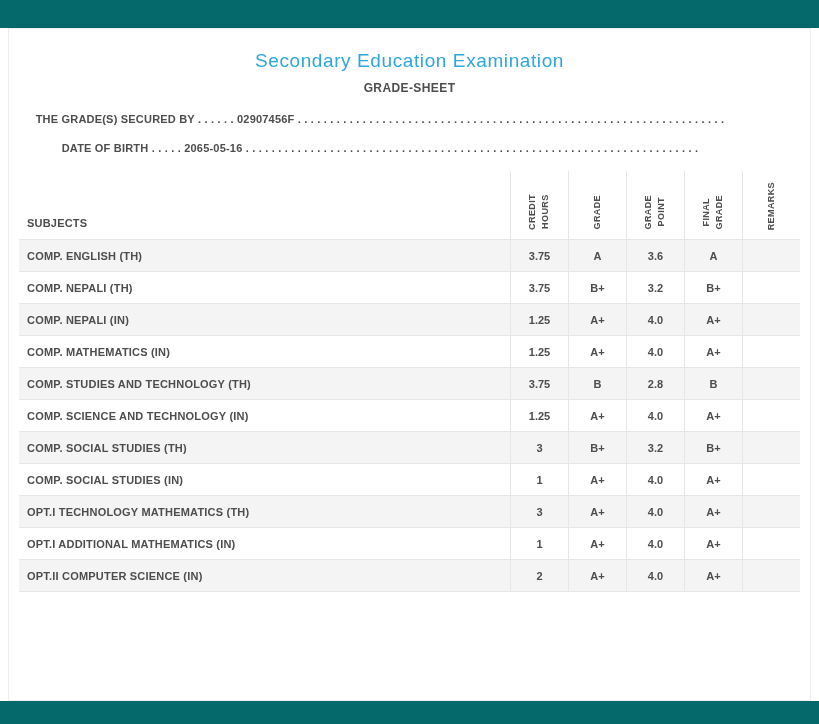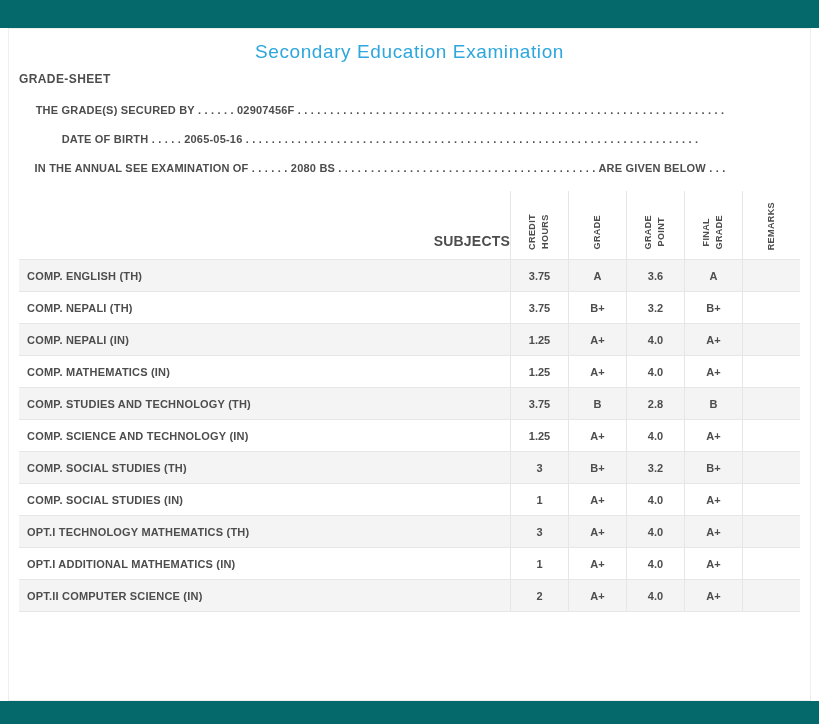--- a/index.html
+++ b/index.html
@@ -27,30 +27,31 @@
     position: absolute;
     bottom: 0; left: 0; right: 0;
     height: 23px;
     background: var(--bar, #05696B);
   }
   .card {
     position: absolute;
     top: 28px; left: 8px; right: 8px; bottom: 23px;
     background: #ffffff;
     border: 1px solid #efeeec;
-    padding: 12px 10px 0 10px;
+    padding: 21px 10px 0 10px;
     box-sizing: border-box;
   }
   .title {
     text-align: center;
     font-size: 19px;
     letter-spacing: 0.6px;
     color: var(--title, #2EA6DE);
   }
   .subtitle {
+    text-align: center;
     font-size: 12px;
     font-weight: 700;
     letter-spacing: 0.4px;
     color: var(--text, #4D4D4D);
     margin-top: 9px;
   }
   .info {
     margin-top: 18px;
     width: 722px;
     color: var(--text, #4D4D4D);
@@ -71,22 +72,22 @@
     margin-top: 6px;
     color: var(--text, #4D4D4D);
   }
   table.grades thead th {
     height: 58px;
     vertical-align: bottom;
     border-bottom: 1px solid var(--border, #E4E4E4);
     font-weight: 700;
   }
   th.subjects-h {
-    text-align: right;
-    font-size: 14px;
+    text-align: left;
+    font-size: 11px;
     letter-spacing: 0.2px;
     padding: 0 0 10px 8px;
   }
   th.vert {
     width: 55px;
     text-align: center;
     border-left: 1px solid var(--border, #E4E4E4);
     padding-bottom: 5px;
   }
   th.vert .vlabel {
@@ -124,21 +125,20 @@
 <div class="page">
   <div class="top-bar"></div>
 
   <div class="card">
     <div class="title">Secondary Education Examination</div>
     <div class="subtitle">GRADE-SHEET</div>
 
     <div class="info">
       <div class="info-line">THE GRADE(S) SECURED BY . . . . . . 02907456F . . . . . . . . . . . . . . . . . . . . . . . . . . . . . . . . . . . . . . . . . . . . . . . . . . . . . . . . . . . . . . . . . .</div>
       <div class="info-line">DATE OF BIRTH . . . . . 2065-05-16 . . . . . . . . . . . . . . . . . . . . . . . . . . . . . . . . . . . . . . . . . . . . . . . . . . . . . . . . . . . . . . . . . . . . . .</div>
-      <div class="info-line">IN THE ANNUAL SEE EXAMINATION OF . . . . . . 2080 BS . . . . . . . . . . . . . . . . . . . . . . . . . . . . . . . . . . . . . . . . ARE GIVEN BELOW . . .</div>
     </div>
 
     <table class="grades">
       <thead>
         <tr>
           <th class="subjects-h">SUBJECTS</th>
           <th class="vert"><span class="vlabel">CREDIT
 HOURS</span></th>
           <th class="vert"><span class="vlabel">GRADE</span></th>
           <th class="vert"><span class="vlabel">GRADE

